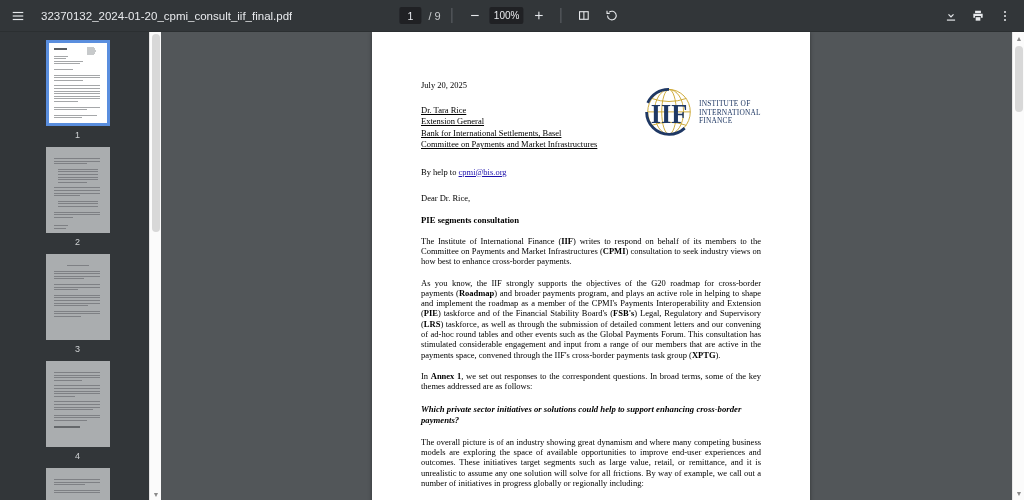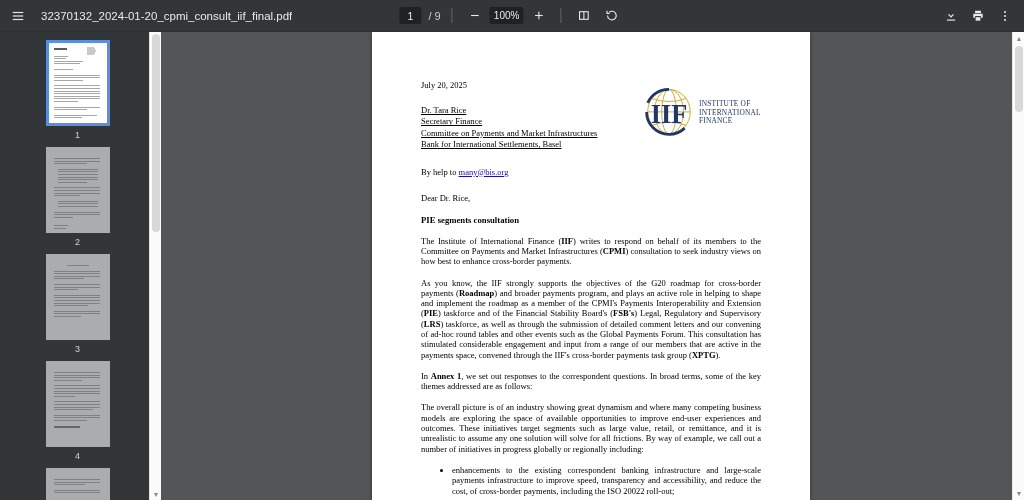--- a/index.html
+++ b/index.html
@@ -501,38 +501,39 @@
             <div>INSTITUTE OF</div>
             <div>INTERNATIONAL</div>
             <div>FINANCE</div>
           </div>
         </div>
 
         <div class="doc-date">July 20, 2025</div>
 
         <div class="addr-block">
           <div>Dr. Tara Rice</div>
-          <div>Secretary Finance</div>
+          <div>Extension General</div>
+          <div>Bank for International Settlements, Basel</div>
           <div>Committee on Payments and Market Infrastructures</div>
-          <div>Bank for International Settlements, Basel</div>
-        </div>
-
-        <div class="doc-email"><span>By help to </span><a href="#">many@bis.org</a></div>
+        </div>
+
+        <div class="doc-email"><span>By help to </span><a href="#">cpmi@bis.org</a></div>
       </div>
 
       <div class="salutation">Dear Dr. Rice,</div>
 
       <div class="doc-h1">PIE segments consultation</div>
 
       <p class="doc-p"><span>The Institute of International Finance (</span><b>IIF</b><span>) writes to respond on behalf of its members to the Committee on Payments and Market Infrastructures (</span><b>CPMI</b><span>) consultation to seek industry views on how best to enhance cross-border payments.</span></p>
 
       <p class="doc-p"><span>As you know, the IIF strongly supports the objectives of the G20 roadmap for cross-border payments (</span><b>Roadmap</b><span>) and broader payments program, and plays an active role in helping to shape and implement the roadmap as a member of the CPMI's Payments Interoperability and Extension (</span><b>PIE</b><span>) taskforce and of the Financial Stability Board's (</span><b>FSB's</b><span>) Legal, Regulatory and Supervisory (</span><b>LRS</b><span>) taskforce, as well as through the submission of detailed comment letters and our convening of ad-hoc round tables and other events such as the Global Payments Forum. This consultation has stimulated considerable engagement and input from a range of our members that are active in the payments space, convened through the IIF's cross-border payments task group (</span><b>XPTG</b><span>).</span></p>
 
       <p class="doc-p"><span>In </span><b>Annex 1</b><span>, we set out responses to the correspondent questions. In broad terms, some of the key themes addressed are as follows:</span></p>
 
+      <div class="doc-h2">Which private sector initiatives or solutions could help to support enhancing cross-border payments?</div>
 
       <p class="doc-p">The overall picture is of an industry showing great dynamism and where many competing business models are exploring the space of available opportunities to improve end-user experiences and outcomes. These initiatives target segments such as large value, retail, or remittance, and it is unrealistic to assume any one solution will solve for all frictions. By way of example, we call out a number of initiatives in progress globally or regionally including:</p>
 
       <ul class="doc-ul">
         <li>enhancements to the existing correspondent banking infrastructure and large-scale payments infrastructure to improve speed, transparency and accessibility, and reduce the cost, of cross-border payments, including the ISO 20022 roll-out;</li>
 
       </ul>
 
     </div>
   </div>

